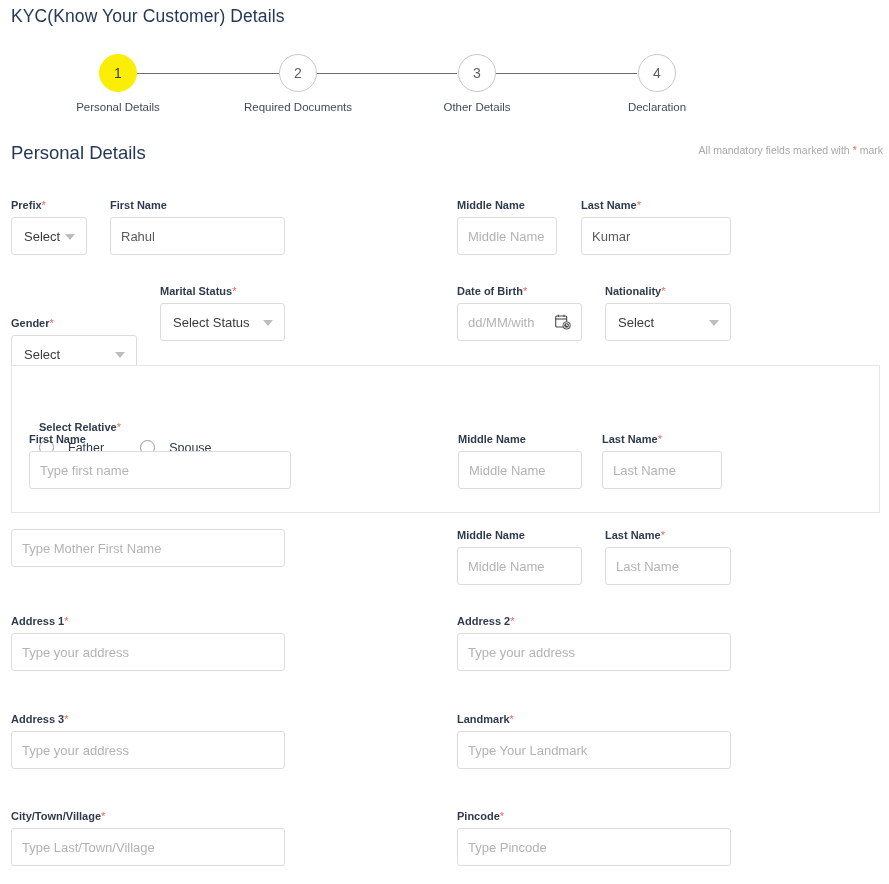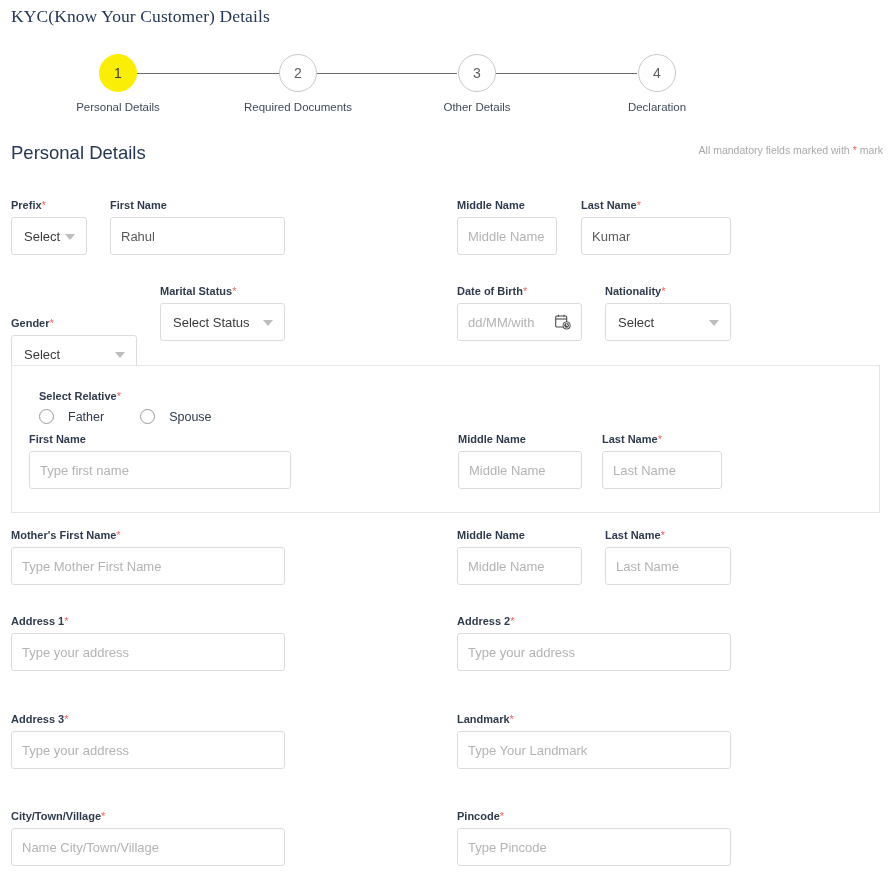--- a/index.html
+++ b/index.html
@@ -8,21 +8,21 @@
     width: 889px; height: 884px;
     background: #ffffff;
     font-family: "Liberation Sans", sans-serif;
     overflow: hidden;
   }
   .page { position: relative; width: 889px; height: 884px; }
 
   
   .kyc-title {
     position: absolute; left: 11px; top: 6px;
-    font-size: 17.5px; color: #253858; letter-spacing: .1px; font-family: Liberation Serif, serif;
+    font-size: 17.5px; color: #253858; letter-spacing: .1px;
   }
 
   
   .stepper {
     position: absolute; left: 0; top: 48px; width: 889px; height: 68px;
   }
   .step-line {
     position: absolute; top: 25px; height: 1px; background: #6b6b6b;
   }
   .step {
@@ -80,21 +80,21 @@
     width: 16px; height: 16px;
   }
 
   
   .rel-panel {
     position: absolute; left: 11px; top: 365px;
     width: 869px; height: 148px;
     border: 1px solid #e6e6e6; background: #fff;
   }
   .radio-row { position: absolute; left: 27px; top: 24px; }
-  .radio-row .lbl { margin-bottom: 7px; }
+  .radio-row .lbl { margin-bottom: 7px; margin-top: 31px; }
   .radio-opt {
     display: inline-flex; align-items: center;
     margin-right: 36px; font-size: 12.5px; color: #2f3b4c;
   }
   .radio-dot {
     width: 15px; height: 15px; border-radius: 50%;
     border: 1px solid #9b9b9b; background: #fff; margin-right: 14px;
   }
 </style>
 </head>
@@ -234,21 +234,20 @@
 
     <div class="fld" style="left:590px; top:67px; width:120px;">
       <div class="lbl"><span>Last Name</span><span class="ast">*</span></div>
       <div class="ctrl">
         <span>Last Name</span>
       </div>
     </div>
   </div>
 
   <div class="fld" style="left:11px; top:529px; width:274px;">
-    <div class="lbl"><span>Mother's First Name</span><span class="ast">*</span></div>
     <div class="ctrl">
       <span>Type Mother First Name</span>
     </div>
   </div>
 
   <div class="fld" style="left:457px; top:529px; width:125px;">
     <div class="lbl">Middle Name</div>
     <div class="ctrl">
       <span>Middle Name</span>
     </div>
@@ -285,21 +284,21 @@
   <div class="fld" style="left:457px; top:713px; width:274px;">
     <div class="lbl"><span>Landmark</span><span class="ast">*</span></div>
     <div class="ctrl">
       <span>Type Your Landmark</span>
     </div>
   </div>
 
   <div class="fld" style="left:11px; top:810px; width:274px;">
     <div class="lbl"><span>City/Town/Village</span><span class="ast">*</span></div>
     <div class="ctrl">
-      <span>Name City/Town/Village</span>
+      <span>Type Last/Town/Village</span>
     </div>
   </div>
 
   <div class="fld" style="left:457px; top:810px; width:274px;">
     <div class="lbl"><span>Pincode</span><span class="ast">*</span></div>
     <div class="ctrl">
       <span>Type Pincode</span>
     </div>
   </div>
 

